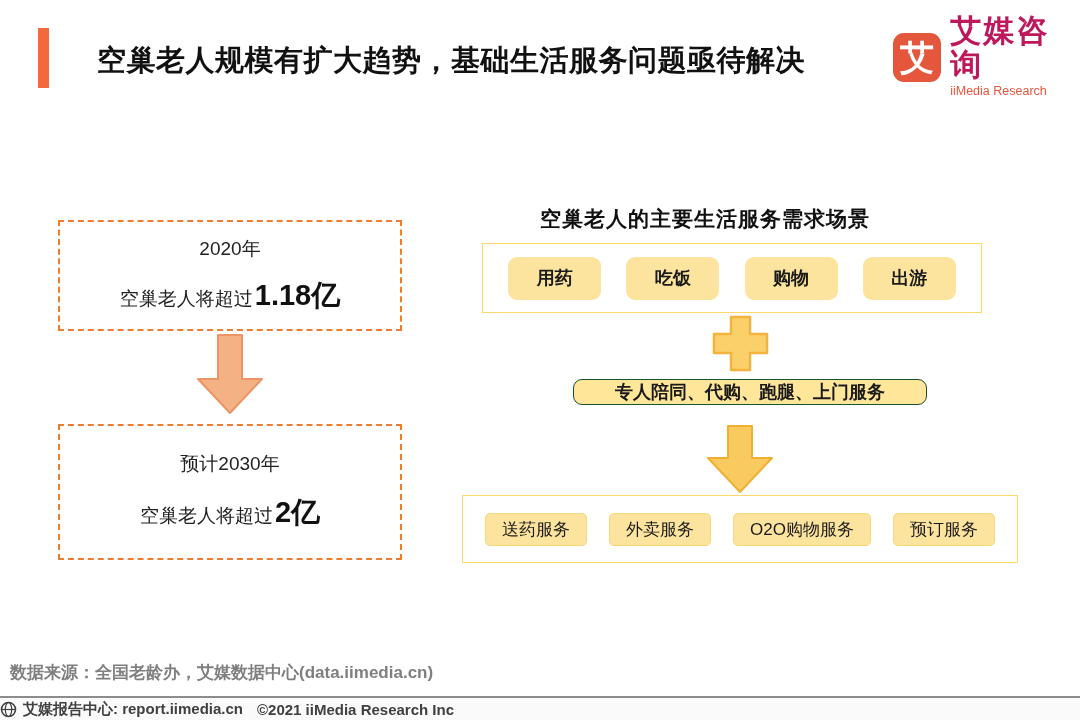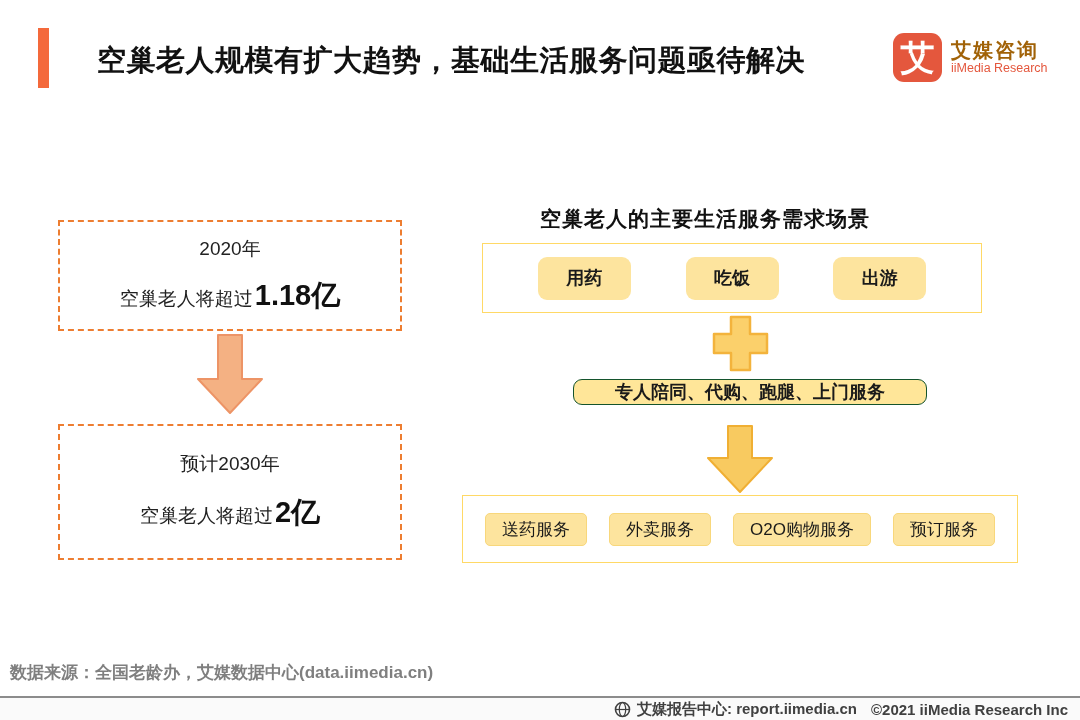--- a/index.html
+++ b/index.html
@@ -8,21 +8,21 @@
   .slide { position: relative; width: 1080px; height: 720px; background: #fff; overflow: hidden; }
 
   
   .accent-bar { position: absolute; left: 38px; top: 28px; width: 11px; height: 60px; background: #F4693B; }
   .page-title { position: absolute; left: 62px; top: 30px; width: 830px; height: 60px;
     font-size: 29px; font-weight: bold; color: #111; line-height: 60px; letter-spacing: 0.5px; margin-left: 35px; }
   .logo { position: absolute; left: 893px; top: 33px; display: flex; align-items: flex-start; }
   .logo-mark { width: 49px; height: 49px; background: #E4573D; border-radius: 11px;
     color: #fff; font-size: 34px; font-weight: bold; display: flex; align-items: center; justify-content: center; }
   .logo-text { margin-left: 9px; display: flex; flex-direction: column; justify-content: center; height: 49px; }
-  .logo-cn { color: #a16207; font-size: 20px; font-weight: bold; letter-spacing: 2px; line-height: 1.1; }
+  .logo-cn { color: #be185d; font-size: 31px; font-weight: bold; letter-spacing: 2px; line-height: 1.1; font-family: Liberation Mono, monospace; }
   .logo-en { color: #E4573D; font-size: 12.5px; line-height: 1.2; }
 
   
   .dashed-box { position: absolute; left: 58px; width: 344px; border: 2px dashed #ED7D31; background: #fff;
     display: flex; flex-direction: column; align-items: center; justify-content: center; }
   .box-2020 { top: 220px; height: 111px; gap: 14px; }
   .box-2030 { top: 424px; height: 136px; gap: 16px; }
   .box-line1 { font-size: 19px; color: #222; }
   .box-line2 { font-size: 19px; color: #222; display: flex; align-items: baseline; }
   .box-line2 .big-num { font-size: 29px; font-weight: bold; color: #111; margin-left: 2px; }
@@ -42,21 +42,21 @@
   .gold-arrow { position: absolute; left: 706px; top: 424px; }
   .service-box { position: absolute; left: 462px; top: 495px; width: 556px; height: 68px;
     border: 1.5px solid #FFD966; background: #fff; display: flex; align-items: center; justify-content: space-evenly; }
   .service-btn { height: 33px; padding: 0 16px; background: #FDE49E; border: 1px solid #F8D77B; border-radius: 5px;
     display: flex; align-items: center; justify-content: center; font-size: 17px; font-weight: normal; color: #1a1a1a; }
 
   
   .source-line { position: absolute; left: 10px; top: 661px; font-size: 17px; font-weight: bold; color: #7F7F7F; }
   .footer-rule { position: absolute; left: 0; top: 696px; width: 1080px; height: 2px; background: #8c8c8c; }
   .footer-bar { position: absolute; left: 0; top: 698px; width: 1080px; height: 22px; background: #fafafa;
-    display: flex; align-items: center; justify-content: flex-end; padding-right: 12px; gap: 14px; }
+    display: flex; align-items: center; padding-right: 12px; gap: 14px; }
   .footer-item { display: flex; align-items: center; gap: 6px; font-size: 15px; font-weight: bold; color: #404040; }
   .footer-copy { font-size: 15px; font-weight: bold; color: #404040; }
 </style>
 </head>
 <body>
 
 <div class="slide">
 
   <div class="accent-bar"></div>
   <h1 class="page-title">空巢老人规模有扩大趋势，基础生活服务问题亟待解决</h1>
@@ -86,20 +86,21 @@
       <span>空巢老人将超过</span>
       <span class="big-num">2亿</span>
     </div>
   </div>
 
   <div class="right-title">空巢老人的主要生活服务需求场景</div>
 
   <div class="scene-box">
     <div class="scene-btn">用药</div>
     <div class="scene-btn">吃饭</div>
+    <div class="scene-btn">购物</div>
     <div class="scene-btn">出游</div>
   </div>
 
   <svg class="plus-shape" width="57" height="57" viewBox="0 0 57 57">
     <polygon points="19,2 38,2 38,19 55,19 55,38 38,38 38,55 19,55 19,38 2,38 2,19 19,19" fill="#FBD06B" stroke="#F3B33C" stroke-width="2.5" stroke-linejoin="round"></polygon>
   </svg>
 
   <div class="service-bar">专人陪同、代购、跑腿、上门服务</div>
 
   <svg class="gold-arrow" width="68" height="70" viewBox="0 0 68 70">

